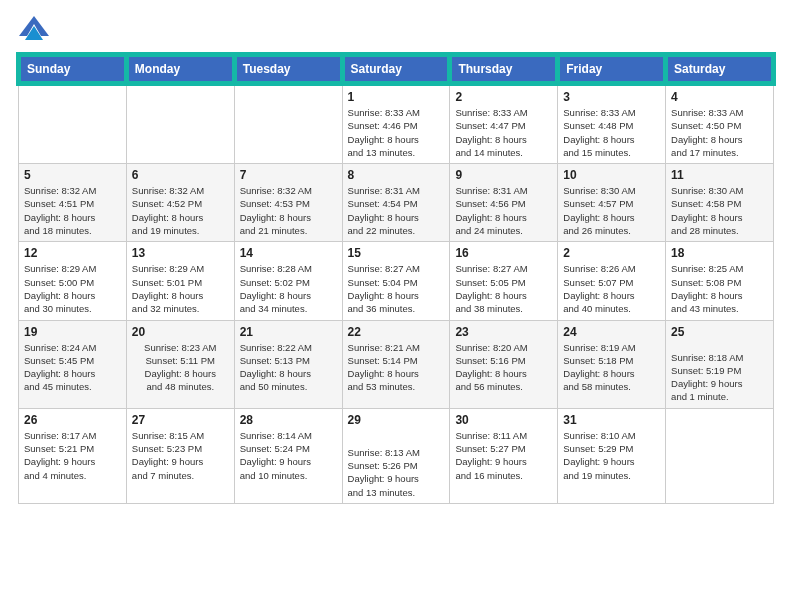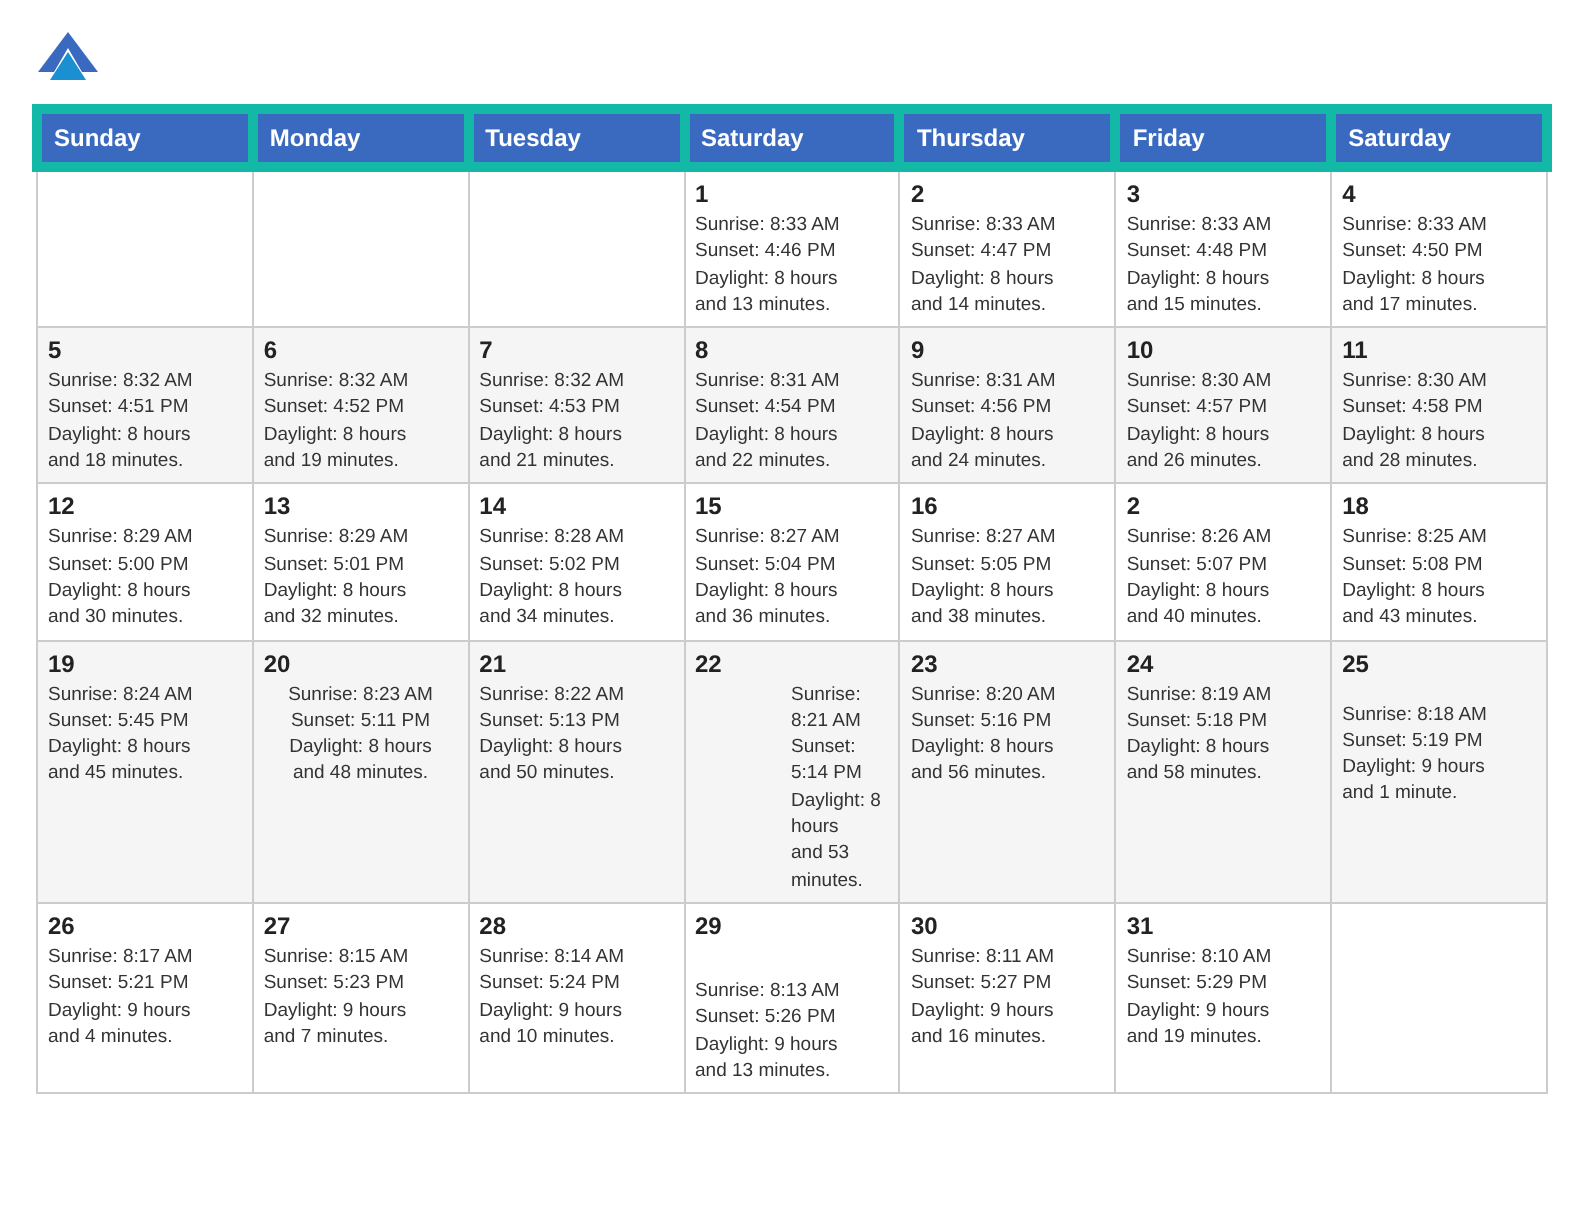--- a/index.html
+++ b/index.html
@@ -273,21 +273,21 @@
         </td>
         <td>
           <span class="day-number">21</span>
           <div class="day-info" style="white-space: pre-line;">Sunrise: 8:22 AM
 Sunset: 5:13 PM
 Daylight: 8 hours
 and 50 minutes.</div>
         </td>
         <td>
           <span class="day-number">22</span>
-          <div class="day-info" style="white-space: pre-line; margin-left: 48px;">Sunrise: 8:21 AM
+          <div class="day-info" style="white-space: pre-line;">Sunrise: 8:21 AM
 Sunset: 5:14 PM
 Daylight: 8 hours
 and 53 minutes.</div>
         </td>
         <td>
           <span class="day-number">23</span>
           <div class="day-info" style="white-space: pre-line;">Sunrise: 8:20 AM
 Sunset: 5:16 PM
 Daylight: 8 hours
 and 56 minutes.</div>

